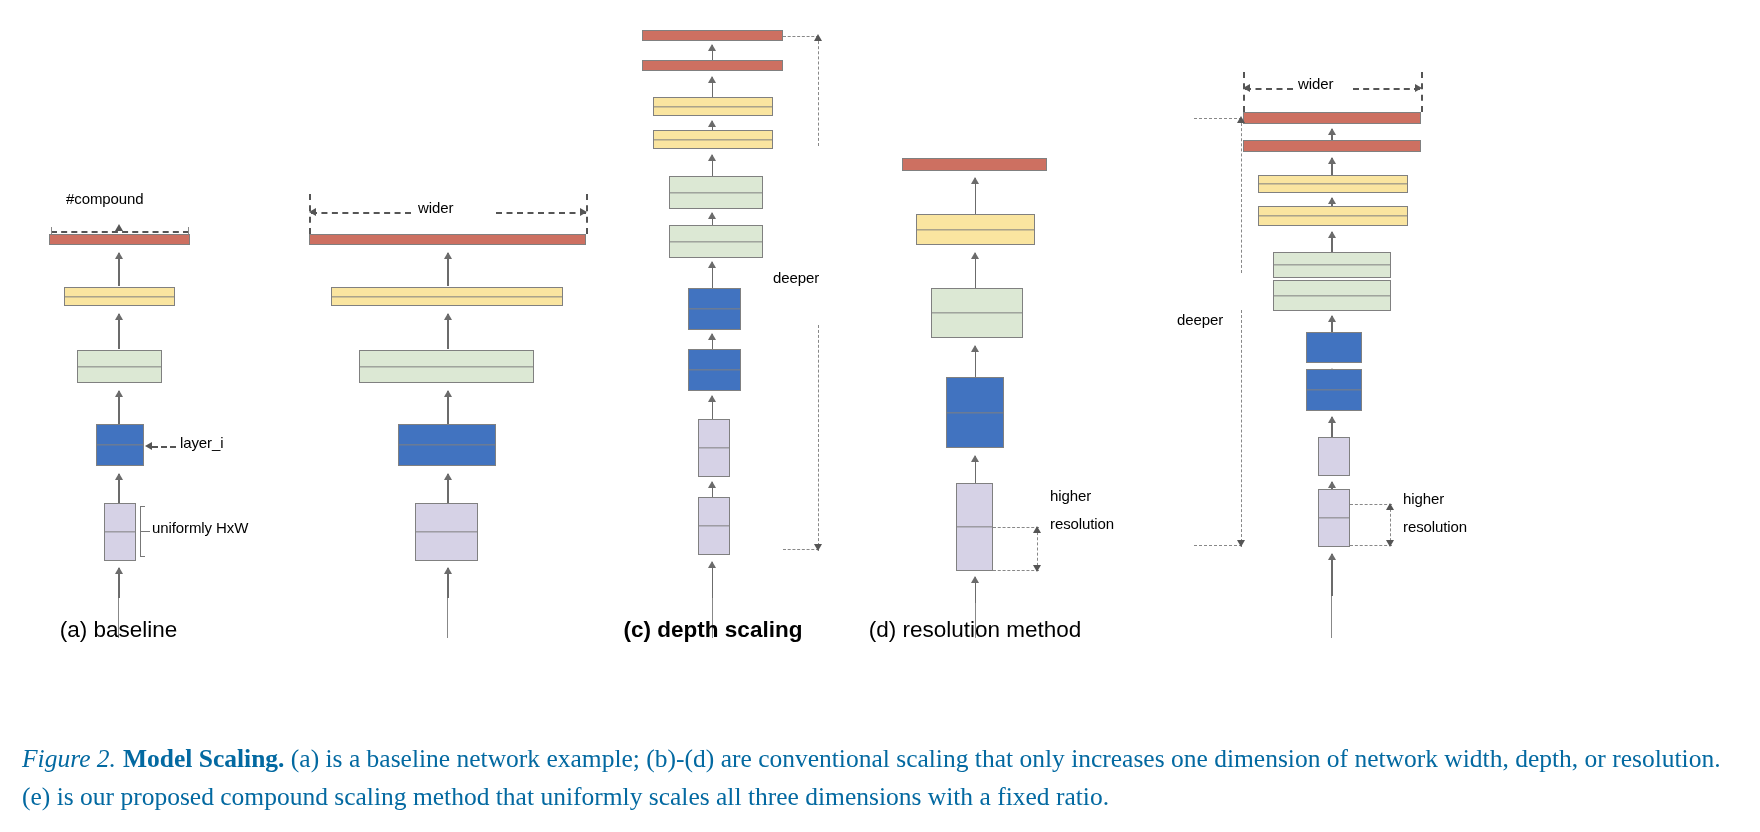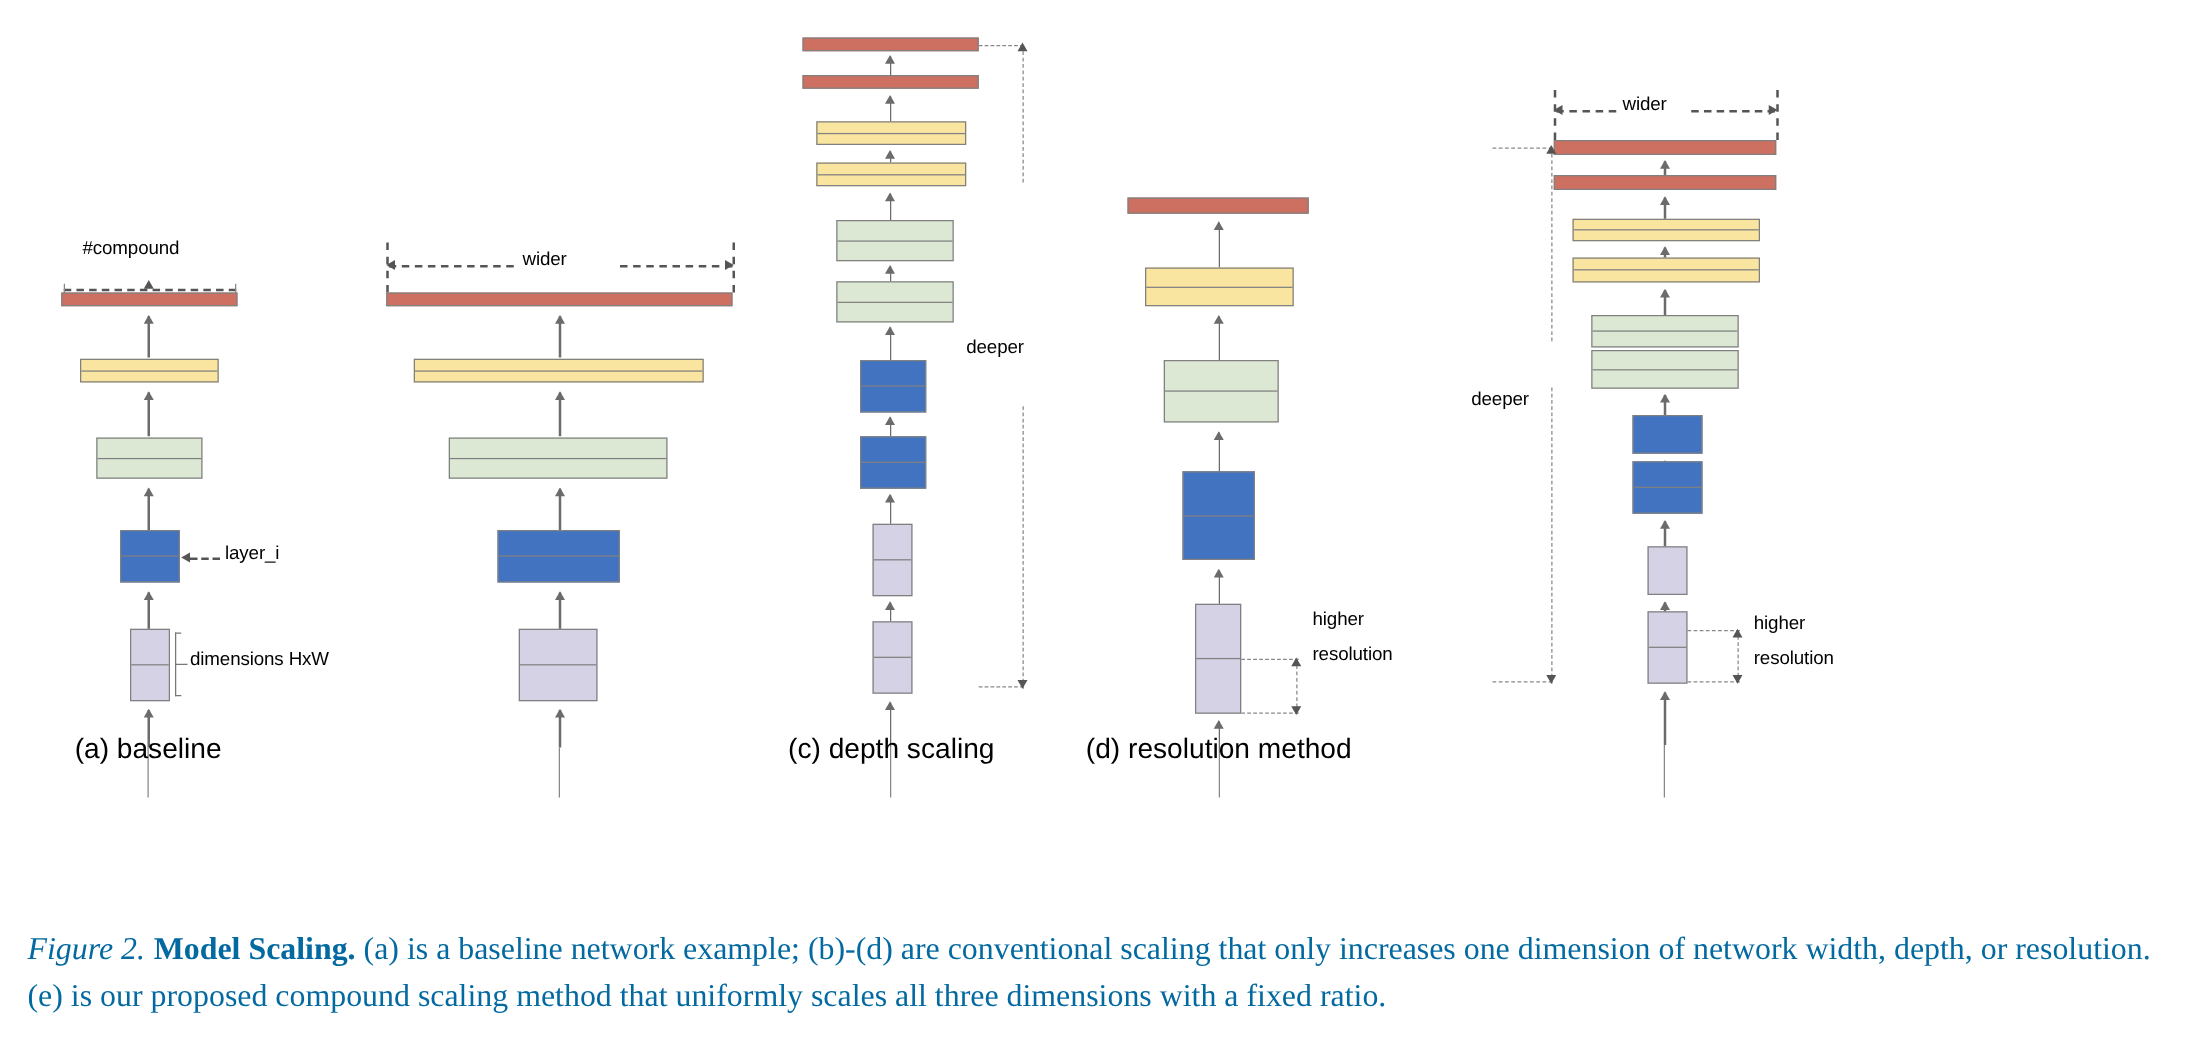--- a/index.html
+++ b/index.html
@@ -5,21 +5,21 @@
   html,body{margin:0;padding:0;background:#fff;}
   body{width:1760px;height:832px;font-family:"Liberation Sans",sans-serif;color:#000;overflow:hidden;position:relative;}
   #fig{position:absolute;left:0;top:0;width:1760px;height:832px;}
   .panel{position:absolute;top:0;height:640px;}
   .blk{position:absolute;box-sizing:border-box;border:1.3px solid #808080;}
   .blk .divline{position:absolute;left:0;right:0;top:50%;height:1.3px;background:#808080;transform:translateY(-50%);}
   .arrow{position:absolute;width:1.6px;background:#6b6b6b;}
   .arrow:after{content:"";position:absolute;top:-1px;left:50%;transform:translateX(-50%);
      border-left:4.2px solid transparent;border-right:4.2px solid transparent;border-bottom:7px solid #6b6b6b;}
   .lbl{position:absolute;white-space:nowrap;font-size:15px;letter-spacing:-0.1px;}
-  .plabel{position:absolute;white-space:nowrap;font-size:22.5px;text-align:center;}
+  .plabel{position:absolute;white-space:nowrap;font-size:22.5px;text-align:center;margin-top:31px;}
   
   .dh{position:absolute;height:0;border-top:2px dashed #555;}
   .dv{position:absolute;width:0;border-left:2px dashed #555;}
   .dh-th{position:absolute;height:0;border-top:1.6px dashed #888;}
   .dv-th{position:absolute;width:0;border-left:1.6px dashed #888;}
   .sv{position:absolute;width:1.3px;background:#777;}
   .sh{position:absolute;height:1.3px;background:#777;}
   .arwL{position:absolute;width:0;height:0;border-top:4.5px solid transparent;border-bottom:4.5px solid transparent;border-right:7px solid #555;}
   .arwR{position:absolute;width:0;height:0;border-top:4.5px solid transparent;border-bottom:4.5px solid transparent;border-left:7px solid #555;}
   .arwU{position:absolute;width:0;height:0;border-left:4.5px solid transparent;border-right:4.5px solid transparent;border-bottom:7px solid #555;}
@@ -73,21 +73,21 @@
       <div class="dh" style="left:152px;top:446px;width:24px;"></div>
       <div class="arwL" style="left:145px;top:442px;"></div>
       <div class="lbl" style="left:180px;top:434px;">layer_i</div>
     </div>
 
     <div>
       <div class="sv" style="left:140px;top:506px;height:51px;"></div>
       <div class="sh" style="left:140px;top:506px;width:5px;"></div>
       <div class="sh" style="left:140px;top:556px;width:5px;"></div>
       <div class="sh" style="left:140px;top:531px;width:10px;"></div>
-      <div class="lbl" style="left:152px;top:519px;">dimensions HxW</div>
+      <div class="lbl" style="left:152px;top:519px;">uniformly HxW</div>
     </div>
 
     <div class="tick" style="left:118.2px;top:598px;height:40px;"></div>
     <div class="plabel" style="left:0;top:586px;width:237px;">(a) baseline</div>
   </div>
 
   <div class="panel" style="left:300px;width:320px;">
 
     <div>
       <div class="dv" style="left:9px;top:194px;height:40px;"></div>
@@ -171,21 +171,21 @@
       <div class="dh-th" style="left:163px;top:36px;width:36px;"></div>
       <div class="dh-th" style="left:163px;top:549px;width:36px;"></div>
       <div class="dv-th" style="left:198px;top:36px;height:110px;"></div>
       <div class="dv-th" style="left:198px;top:325px;height:226px;"></div>
       <div class="arwU" style="left:194px;top:34px;"></div>
       <div class="arwD" style="left:194px;top:544px;"></div>
       <div class="lbl" style="left:153px;top:269px;">deeper</div>
     </div>
 
     <div class="tick" style="left:91.5px;top:598px;height:40px;"></div>
-    <div class="plabel" style="left:-27px;top:586px;width:240px;">(c) depth scaling</div>
+    <div class="plabel" style="left:-27px;top:586px;width:240px;font-weight:bold;">(c) depth scaling</div>
   </div>
 
   <div class="panel" style="left:890px;width:320px;">
     <div class="blk nodiv" style="left:12px;top:158px;width:145px;height:13px;background:#CD7061;"></div>
     <div class="arrow" style="left:84.5px;top:178px;height:36px;"></div>
 
     <div class="blk" style="left:26px;top:214px;width:119px;height:31px;background:#FAE5A0;">
         <div class="divline"></div>
       </div>
     <div class="arrow" style="left:84.5px;top:253px;height:35px;"></div>

